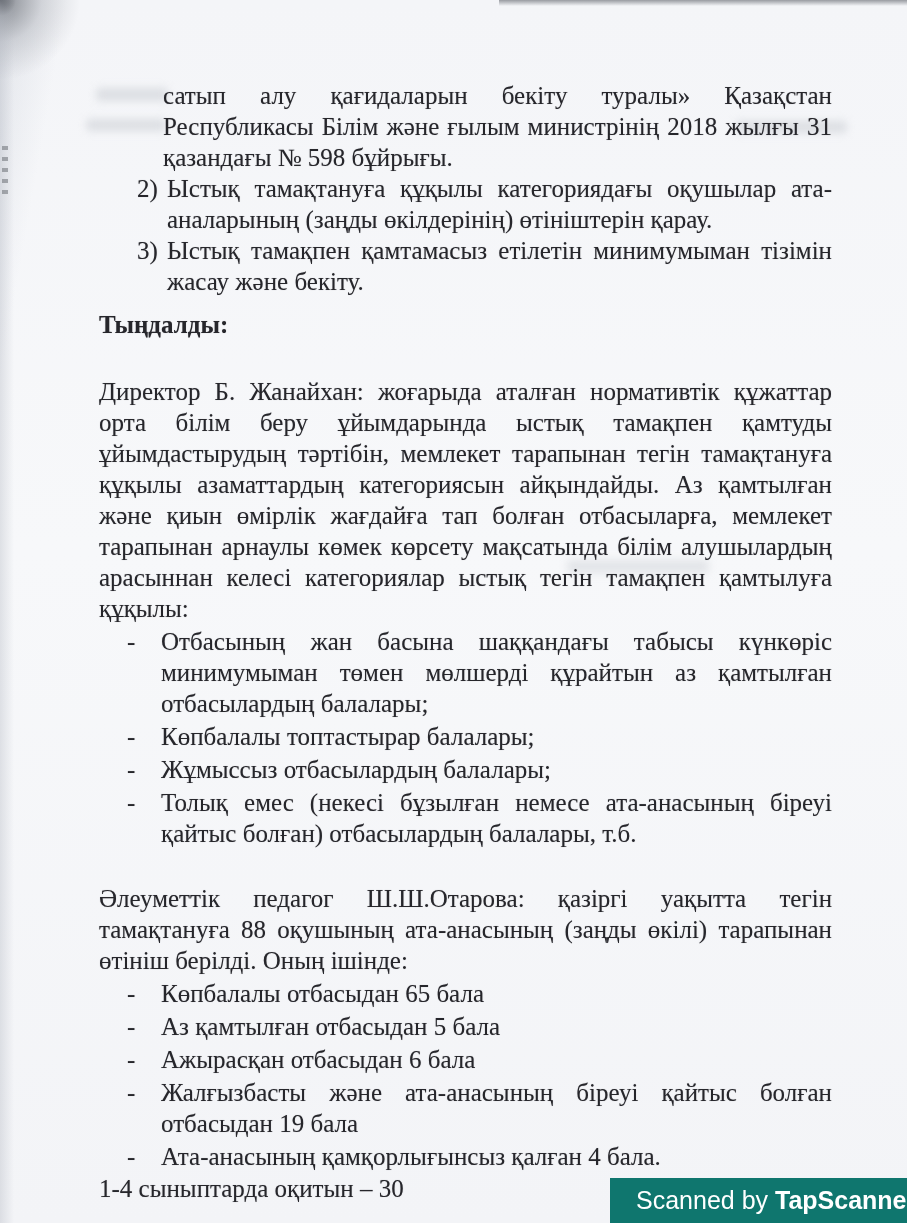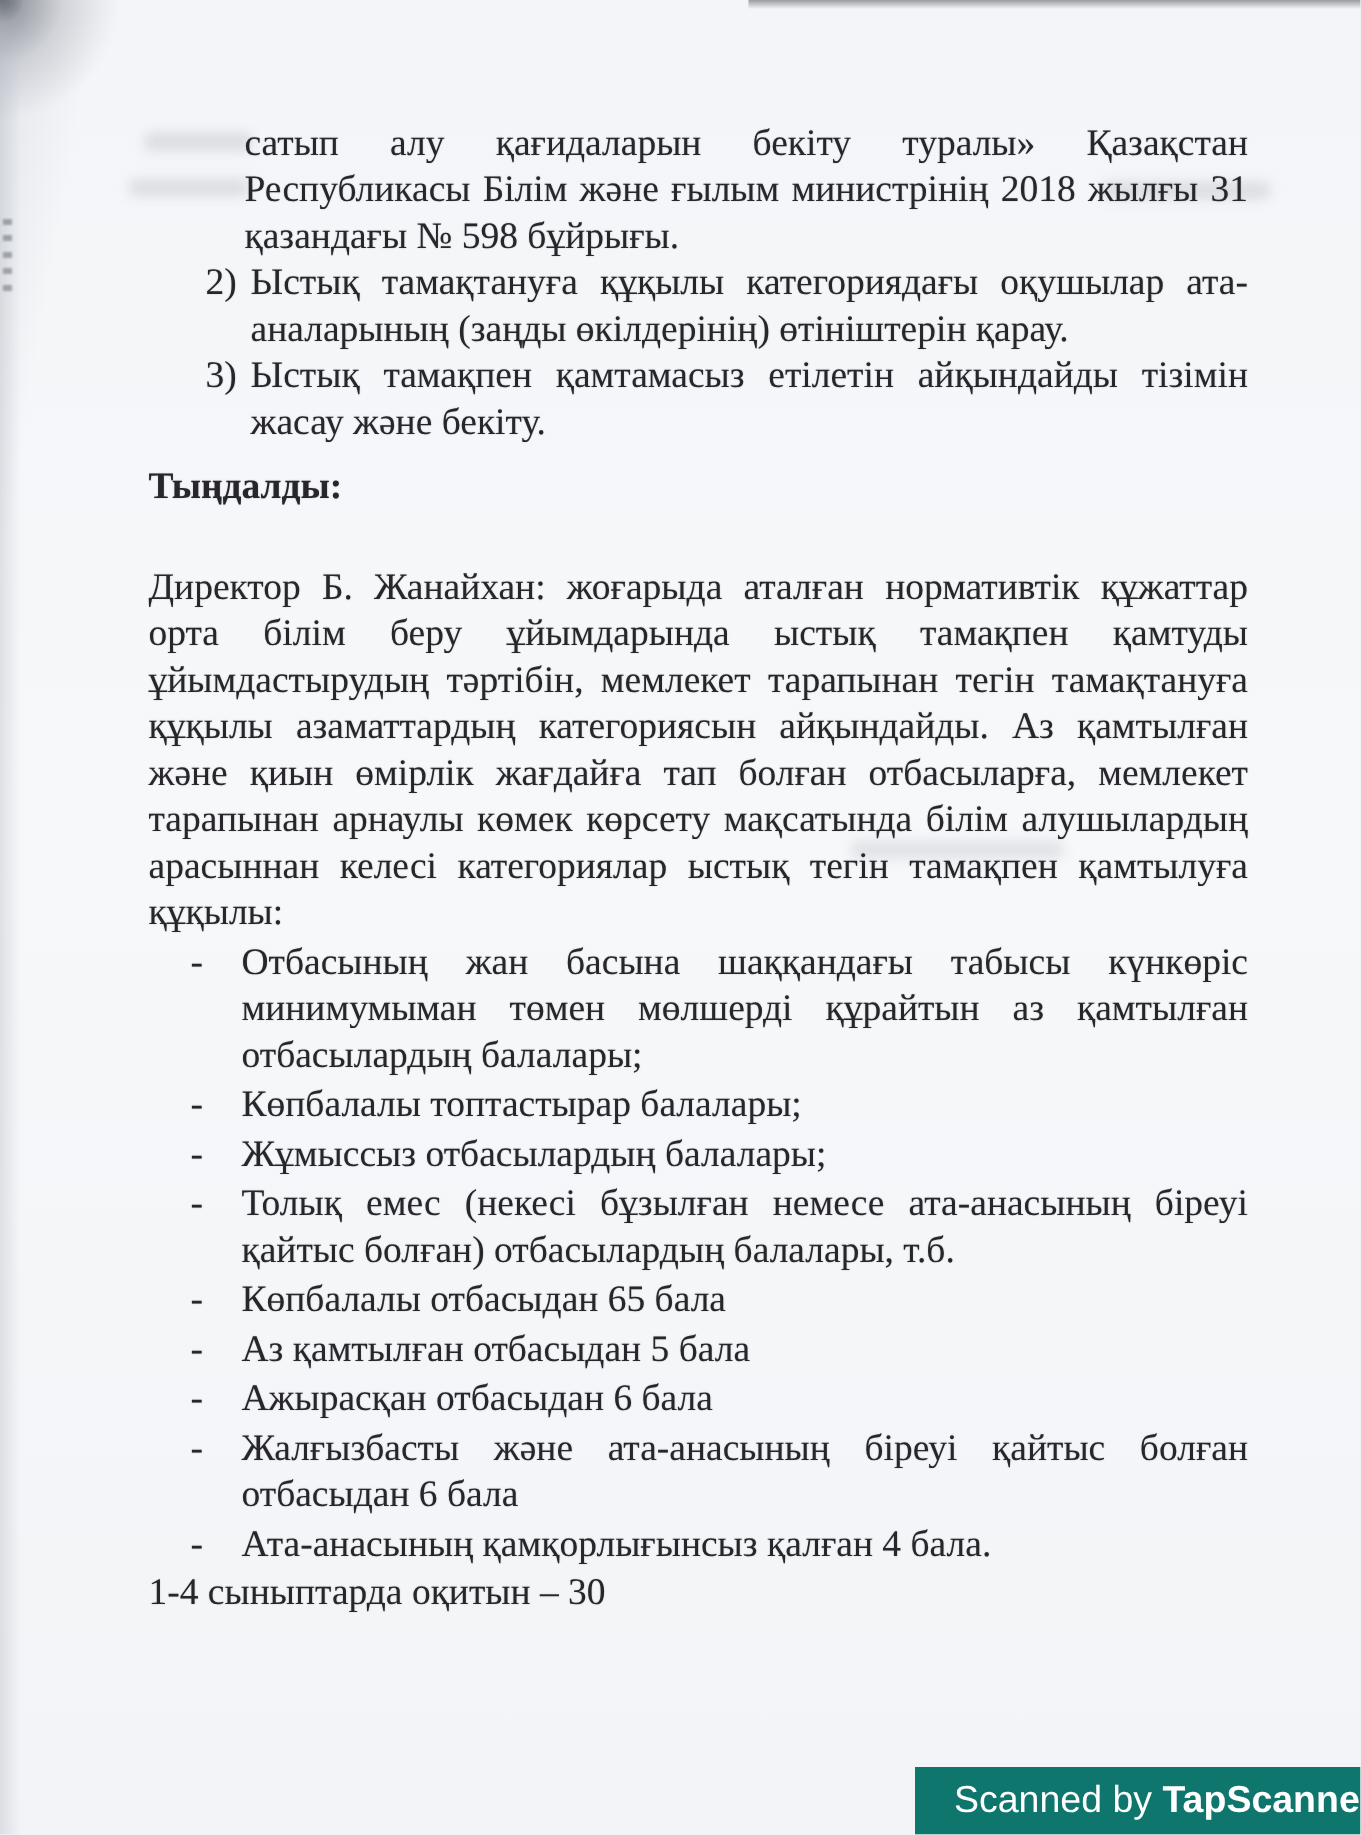--- a/index.html
+++ b/index.html
@@ -90,21 +90,21 @@
 <div class="doc">
 
   <div class="cont-para just">сатып алу қағидаларын бекіту туралы» Қазақстан Республикасы Білім және ғылым министрінің 2018 жылғы 31 қазандағы № 598 бұйрығы.</div>
 
   <div class="num-item">
     <span class="num">2)</span>
     <span class="txt just">Ыстық тамақтануға құқылы категориядағы оқушылар ата-аналарының (заңды өкілдерінің) өтініштерін қарау.</span>
   </div>
   <div class="num-item">
     <span class="num">3)</span>
-    <span class="txt just">Ыстық тамақпен қамтамасыз етілетін айқындайды тізімін жасау және бекіту.</span>
+    <span class="txt just">Ыстық тамақпен қамтамасыз етілетін минимумыман тізімін жасау және бекіту.</span>
   </div>
 
   <div class="heading">Тыңдалды:</div>
 
   <div class="speech1 just">
     <span class="lead">Директор Б. Жанайхан:</span><span> жоғарыда аталған нормативтік құжаттар орта білім беру ұйымдарында ыстық тамақпен қамтуды ұйымдастырудың тәртібін, мемлекет тарапынан тегін тамақтануға құқылы азаматтардың категориясын айқындайды. Аз қамтылған және қиын өмірлік жағдайға тап болған отбасыларға, мемлекет тарапынан арнаулы көмек көрсету мақсатында білім алушылардың арасыннан келесі категориялар ыстық тегін тамақпен қамтылуға құқылы:</span>
   </div>
 
   <div class="dash-item">
     <span class="dash">-</span>
@@ -116,36 +116,39 @@
   </div>
   <div class="dash-item">
     <span class="dash">-</span>
     <span class="txt just">Жұмыссыз отбасылардың балалары;</span>
   </div>
   <div class="dash-item">
     <span class="dash">-</span>
     <span class="txt just">Толық емес (некесі бұзылған немесе ата-анасының біреуі қайтыс болған) отбасылардың балалары, т.б.</span>
   </div>
 
+  <div class="speech2 just">
+    <span class="lead">Әлеуметтік педагог Ш.Ш.Отарова:</span><span> қазіргі уақытта тегін тамақтануға 88 оқушының ата-анасының (заңды өкілі) тарапынан өтініш берілді. Оның ішінде:</span>
+  </div>
 
   <div class="dash-item">
     <span class="dash">-</span>
     <span class="txt just">Көпбалалы отбасыдан 65 бала</span>
   </div>
   <div class="dash-item">
     <span class="dash">-</span>
     <span class="txt just">Аз қамтылған отбасыдан 5 бала</span>
   </div>
   <div class="dash-item">
     <span class="dash">-</span>
     <span class="txt just">Ажырасқан отбасыдан  6 бала</span>
   </div>
   <div class="dash-item">
     <span class="dash">-</span>
-    <span class="txt just">Жалғызбасты және ата-анасының біреуі қайтыс болған отбасыдан 6 бала</span>
+    <span class="txt just">Жалғызбасты және ата-анасының біреуі қайтыс болған отбасыдан 19 бала</span>
   </div>
   <div class="dash-item">
     <span class="dash">-</span>
     <span class="txt just">Ата-анасының қамқорлығынсыз қалған 4 бала.</span>
   </div>
 
   <div class="closing-line">1-4 сыныптарда оқитын – 30</div>
 
 </div>
 

